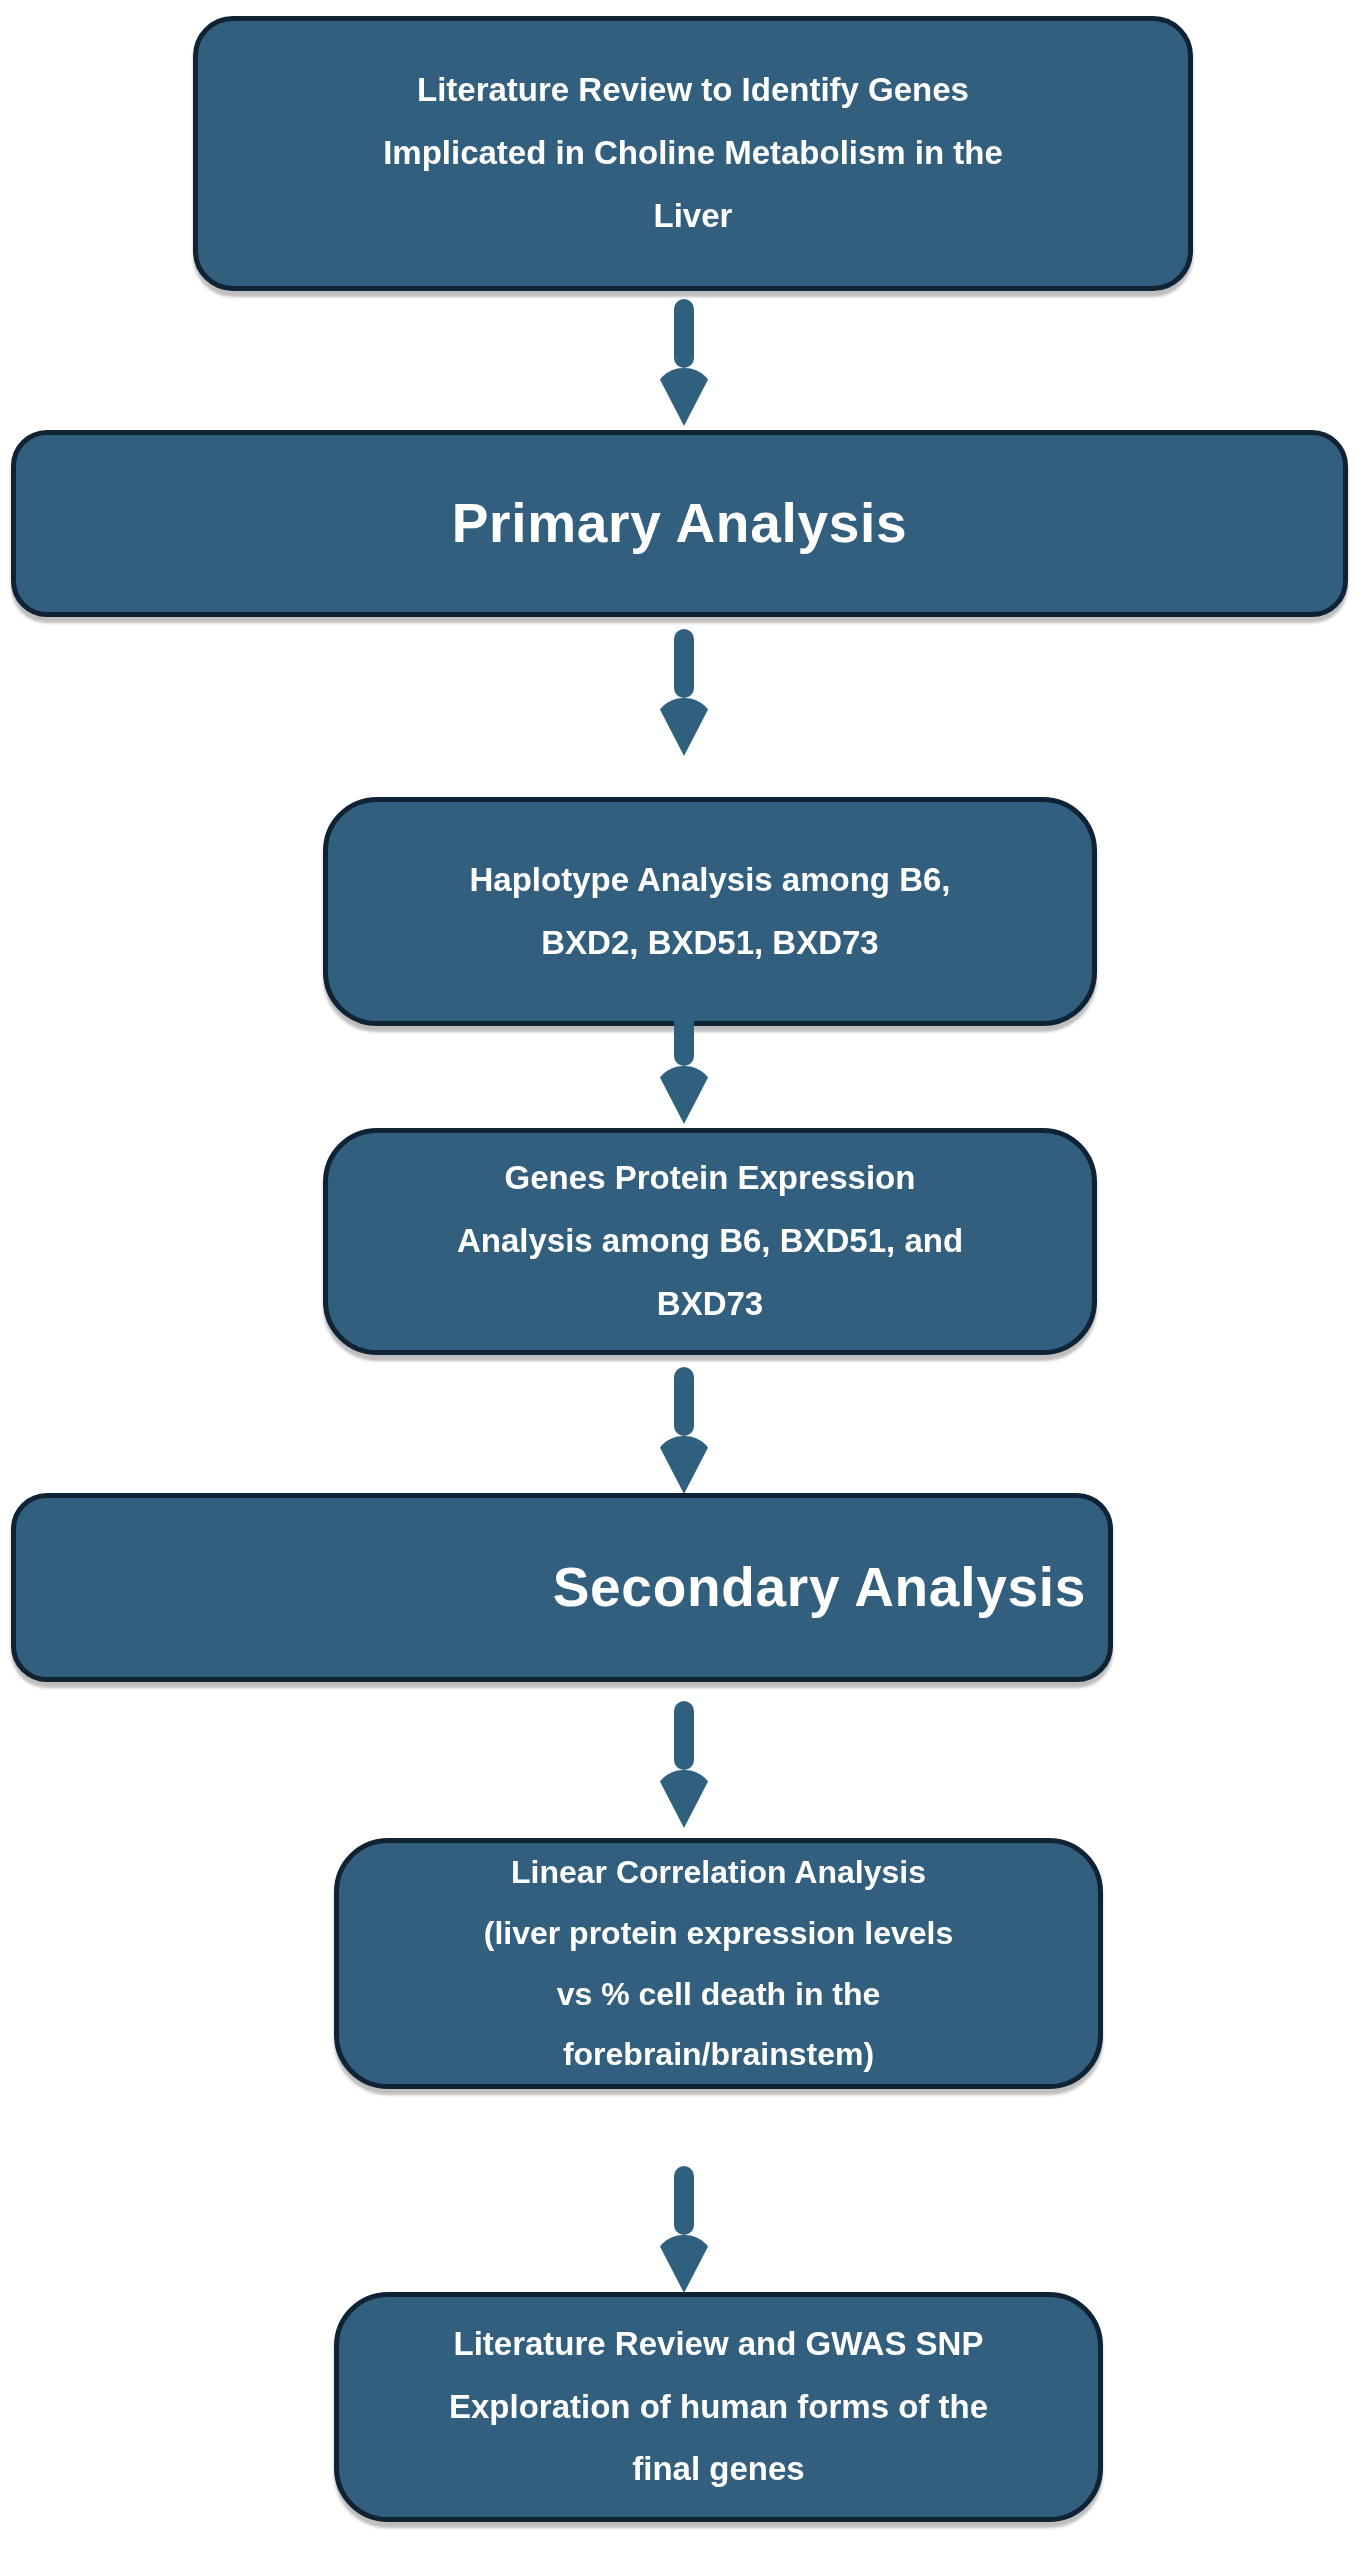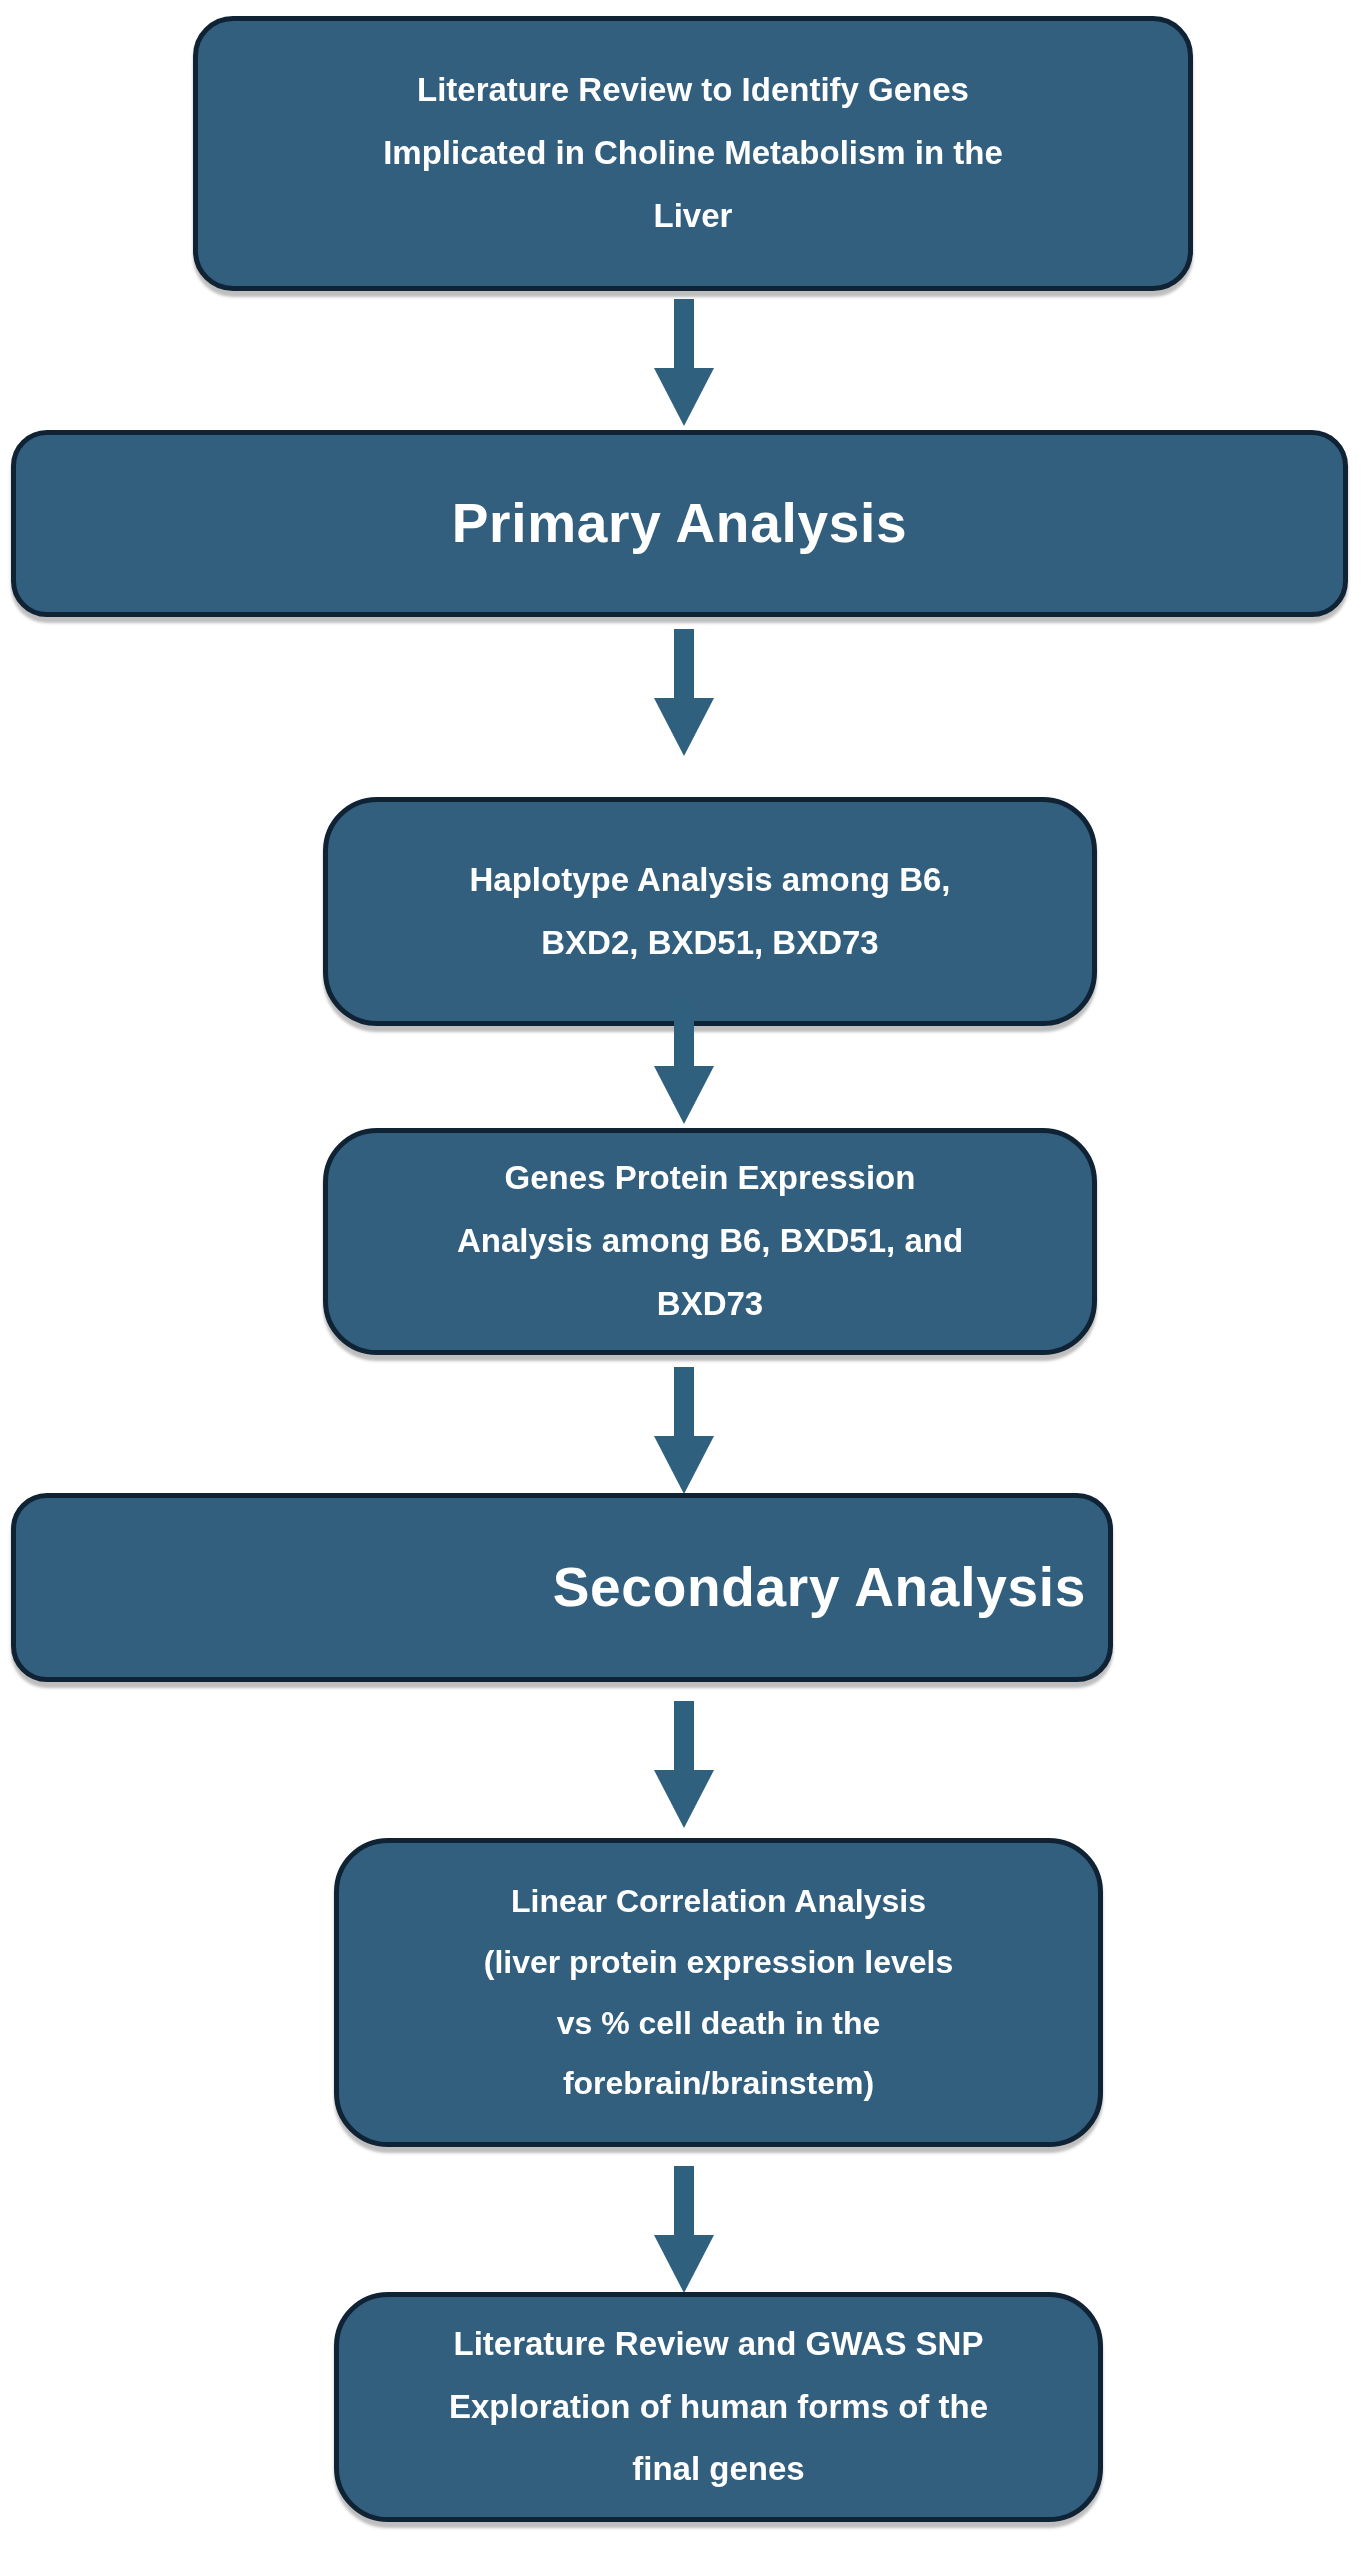--- a/index.html
+++ b/index.html
@@ -2,21 +2,21 @@
 <html style="--bg: #ffffff; --node-fill: #335f7f; --node-border: #0f2335; --arrow: #2f617f; --text: #ffffff;font-size:11.6px"><head>
 <meta charset="utf-8">
 <style>
   :root {
     --bg: #ffffff;
     --node-fill: #335f7f;
     --node-border: #0f2335;
     --arrow: #2f617f;
     --text: #ffffff;
   }
-  * { box-sizing: border-box; }
+  * { box-sizing: border-box; border-radius: 31px; }
   html, body { margin: 0; padding: 0; background: var(--bg); }
   .canvas {
     position: relative;
     width: 1367px;
     height: 2576px;
     background: var(--bg);
     font-family: "Liberation Sans", sans-serif;
     overflow: hidden;
   }
   .node {
@@ -36,21 +36,21 @@
     padding: 0 22px;
   }
   .step  { border-radius: 54px; font-size: 33px; line-height: 1.9; }
   .phase { border-radius: 36px; font-size: 55px; line-height: 1.4; letter-spacing: 0.7px; }
 
   .n1 { left: 193px;  top: 16px;   width: 1000px; height: 275px; border-radius: 40px; }
   .n2 { left: 11px;   top: 430px;  width: 1337px; height: 187px; }
   .n3 { left: 323px;  top: 757px; width: 774px; height: 229px; margin-top: 40px; }
   .n4 { left: 323px;  top: 1128px; width: 774px; height: 227px; }
   .n5 { left: 11px;   top: 1493px; width: 1102px; height: 189px; justify-content: flex-end; }
-  .n6 { left: 334px;  top: 1838px; width: 769px; height: 309px; font-size: 32px; }
+  .n6 { left: 334px;  top: 1838px; width: 769px; height: 251px; font-size: 32px; }
   .n7 { left: 334px;  top: 2292px; width: 769px; height: 230px; }
 
   .arrow {
     position: absolute;
     left: 684px;
     transform: translateX(-50%);
     display: flex;
     flex-direction: column;
     align-items: center;
   }

